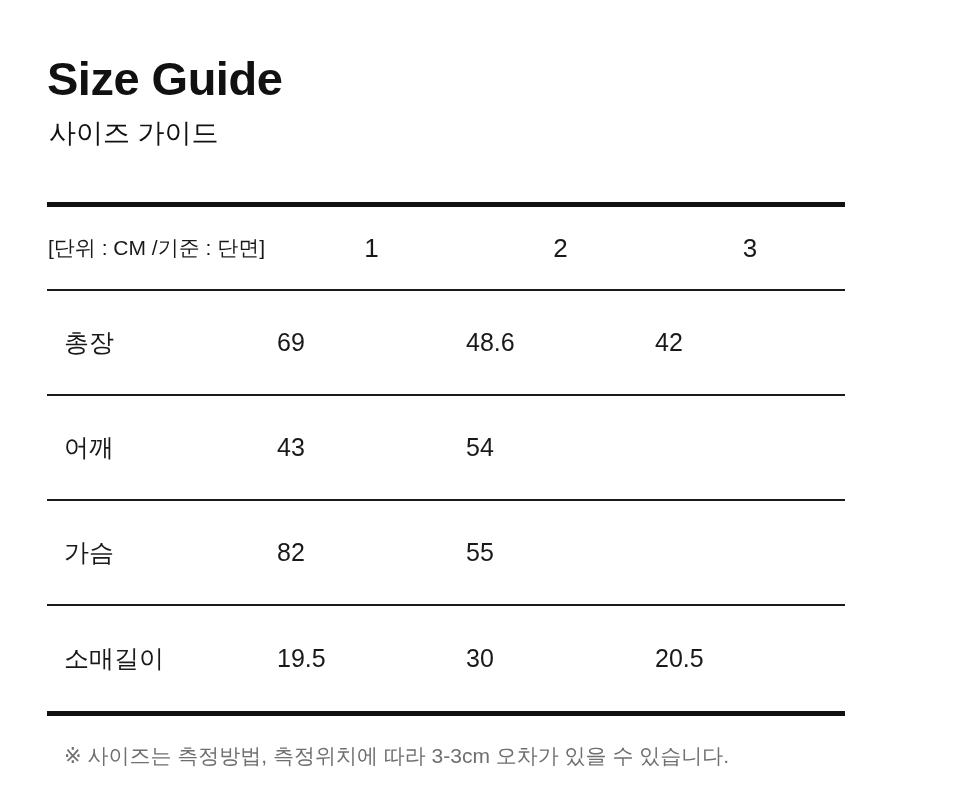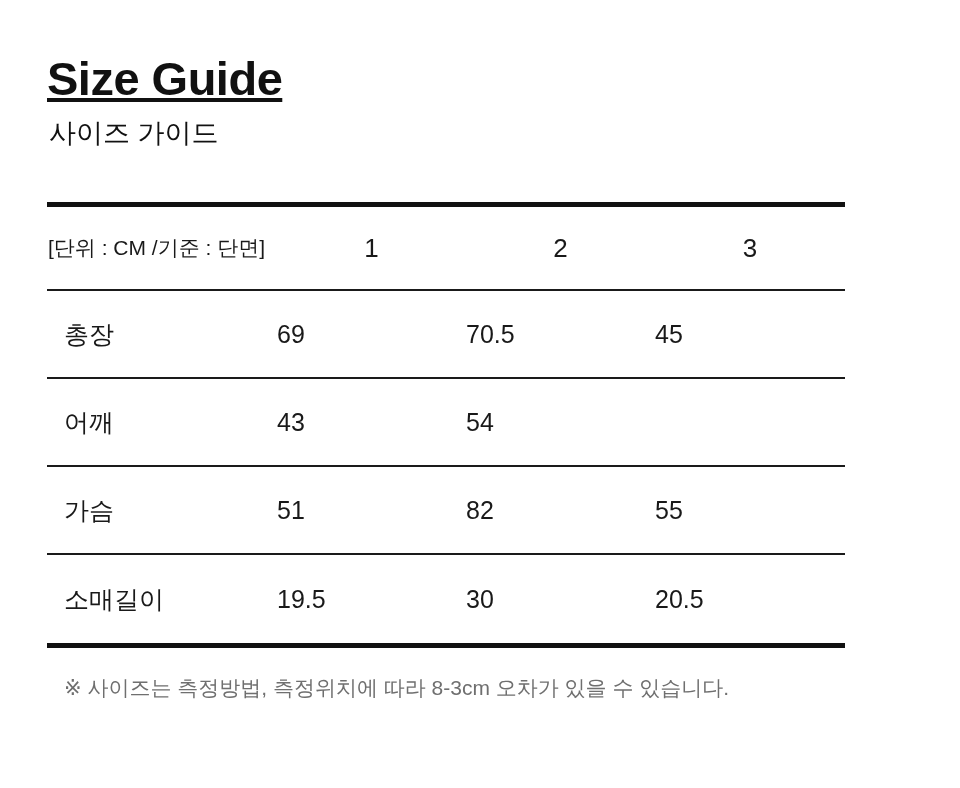--- a/index.html
+++ b/index.html
@@ -20,40 +20,39 @@
     padding-left: 47px;
     width: 845px;
   }
   .page-title {
     margin: 0;
     font-size: 47px;
     font-weight: 700;
     line-height: 1.15;
     letter-spacing: -0.5px;
     color: #111111;
-    text-decoration: underline;
   }
   .page-subtitle {
     margin: 10px 0 0 2px;
     font-size: 27px;
     font-weight: 400;
     line-height: 1.3;
     color: #111111;
   }
   .size-table {
     margin-top: 51px;
     width: 798px;
     border-top: 5px solid #111111;
     border-bottom: 5px solid #111111;
   }
   .srow {
     display: grid;
     grid-template-columns: 230px 189px 189px 190px;
     align-items: center;
-    height: 88px;
+    height: 105px;
     border-bottom: 2px solid #1a1a1a;
   }
   .srow.header-row {
     height: 84px;
   }
   .srow.last-row {
     border-bottom: none;
   }
   .unit-label {
     padding-left: 1px;
@@ -102,41 +101,40 @@
     <div class="srow header-row">
       <div class="unit-label">[단위 : CM /기준 : 단면]</div>
       <div class="col-header">1</div>
       <div class="col-header">2</div>
       <div class="col-header">3</div>
     </div>
 
     <div class="srow">
       <div class="row-label">총장</div>
       <div class="cell-value">69</div>
-      <div class="cell-value">70.5</div>
-      <div class="cell-value">45</div>
+      <div class="cell-value">48.6</div>
+      <div class="cell-value">42</div>
     </div>
 
     <div class="srow">
       <div class="row-label">어깨</div>
       <div class="cell-value">43</div>
       <div class="cell-value">54</div>
     </div>
 
     <div class="srow">
       <div class="row-label">가슴</div>
-      <div class="cell-value">51</div>
       <div class="cell-value">82</div>
       <div class="cell-value">55</div>
     </div>
 
     <div class="srow last-row">
       <div class="row-label">소매길이</div>
       <div class="cell-value">19.5</div>
       <div class="cell-value">30</div>
       <div class="cell-value">20.5</div>
     </div>
 
   </div>
 
-  <div class="footnote">※ 사이즈는 측정방법, 측정위치에 따라 8-3cm 오차가 있을 수 있습니다.</div>
+  <div class="footnote">※ 사이즈는 측정방법, 측정위치에 따라 3-3cm 오차가 있을 수 있습니다.</div>
 
 </div>
 
 </body></html>

